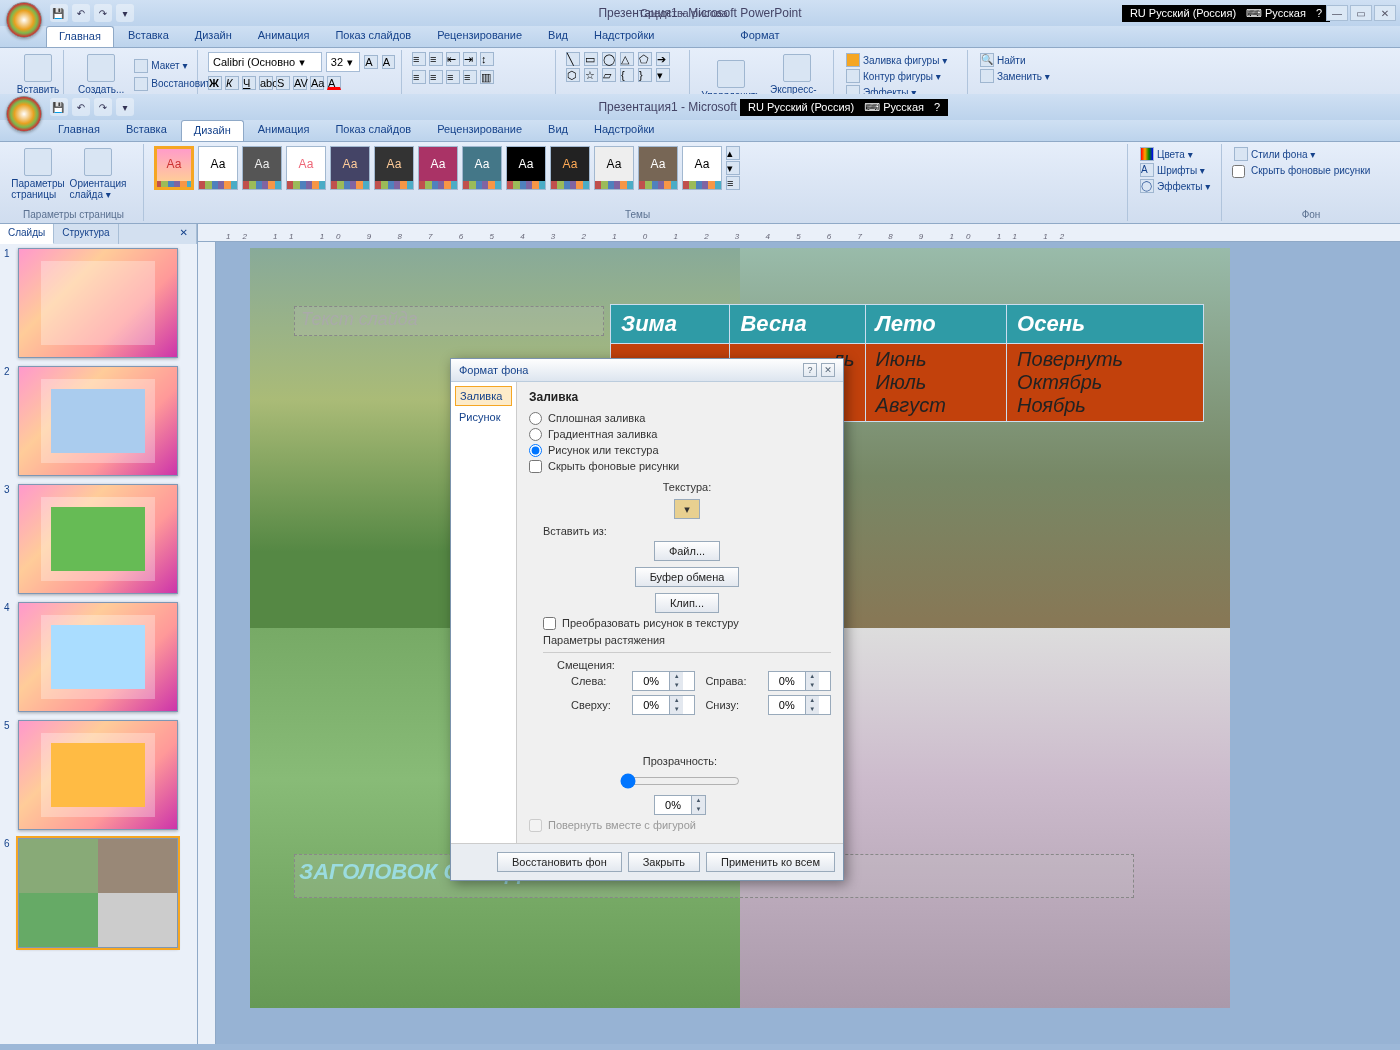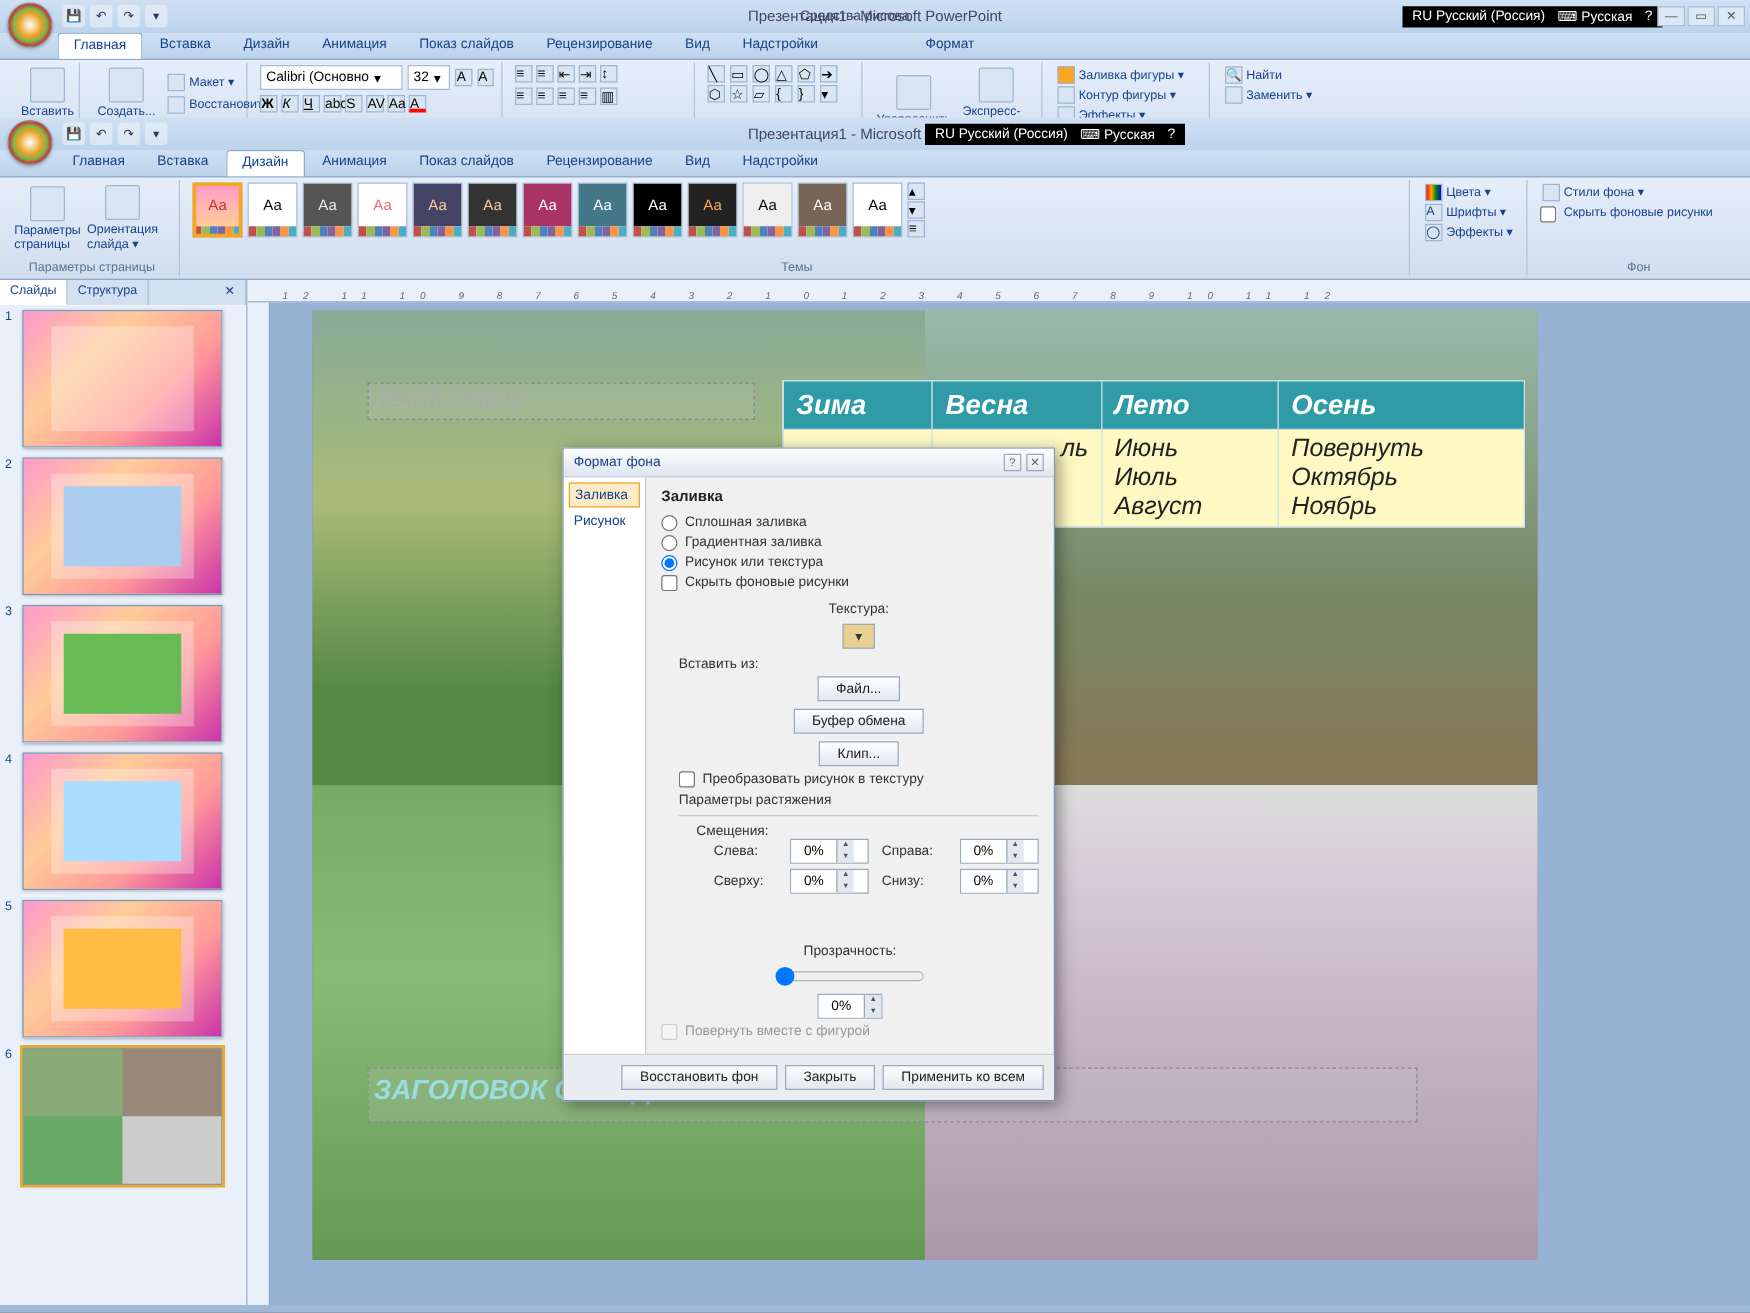--- a/index.html
+++ b/index.html
@@ -63,21 +63,21 @@
 .season-img { background-size:cover; background-position:center;}
 .simg1{background:linear-gradient(#8a9,#ab7 40%,#584 80%);}
 .simg2{background:linear-gradient(#9ba,#786 60%,#875);}
 .simg3{background:linear-gradient(#7a6,#8b7 40%,#695);}
 .simg4{background:linear-gradient(#ddd,#cbc 40%,#a9a);}
 
 .placeholder-rect{position:absolute;border:1px dashed #888;background:rgba(200,200,200,.2);}
 .text-ph{top:58px;left:44px;width:310px;height:30px;color:#aaa;font-size:18px;padding:2px 6px;}
 .title-ph{top:606px;left:44px;width:840px;height:44px;color:#9bdce0;font-size:22px;font-weight:bold;padding:4px;}
 
-.season-table{position:absolute;top:56px;left:376px;width:594px;border-collapse:collapse;background:#fef9c3;font-size:20px;}
+.season-table{position:absolute;top:56px;left:360px;width:594px;border-collapse:collapse;background:#c2410c;font-size:20px;}
 .season-table th{background:#2f9ba6;color:#fff;text-align:left;padding:6px 10px;font-size:22px;font-weight:bold;border:1px solid #cde;}
 .season-table td{padding:4px 10px;vertical-align:top;border:1px solid #cde;color:#222;}
 
 
 .dialog { position:absolute; top:358px; left:450px; width:394px; background:#f0f0f0; border:1px solid #7b93ad; box-shadow:3px 3px 12px rgba(0,0,0,.4); font-size:11px; z-index:200;}
 .dialog-title { background:linear-gradient(#fefefe,#dde5ef); padding:4px 8px; color:#15428b; display:flex; align-items:center; border-bottom:1px solid #bcd;}
 .dialog-title .spacer{flex:1;}
 .dlg-ico{width:14px;height:14px;border:1px solid #9ab;margin-left:4px;font-size:9px;display:flex;align-items:center;justify-content:center;color:#567;}
 .dialog-body{display:flex;min-height:340px;}
 .dlg-nav{width:66px;background:#fff;border-right:1px solid #ccc;padding:4px;}

